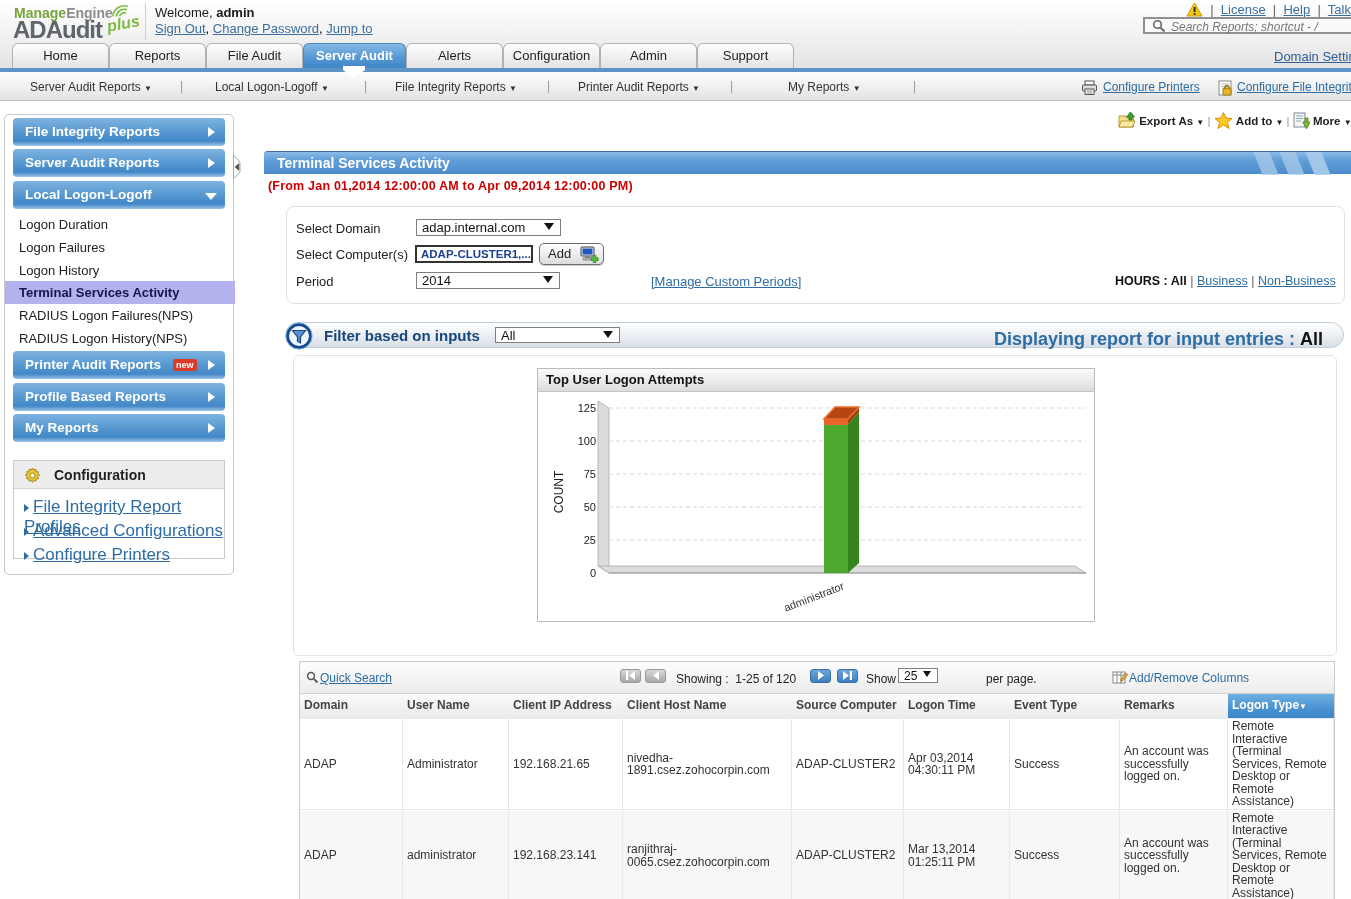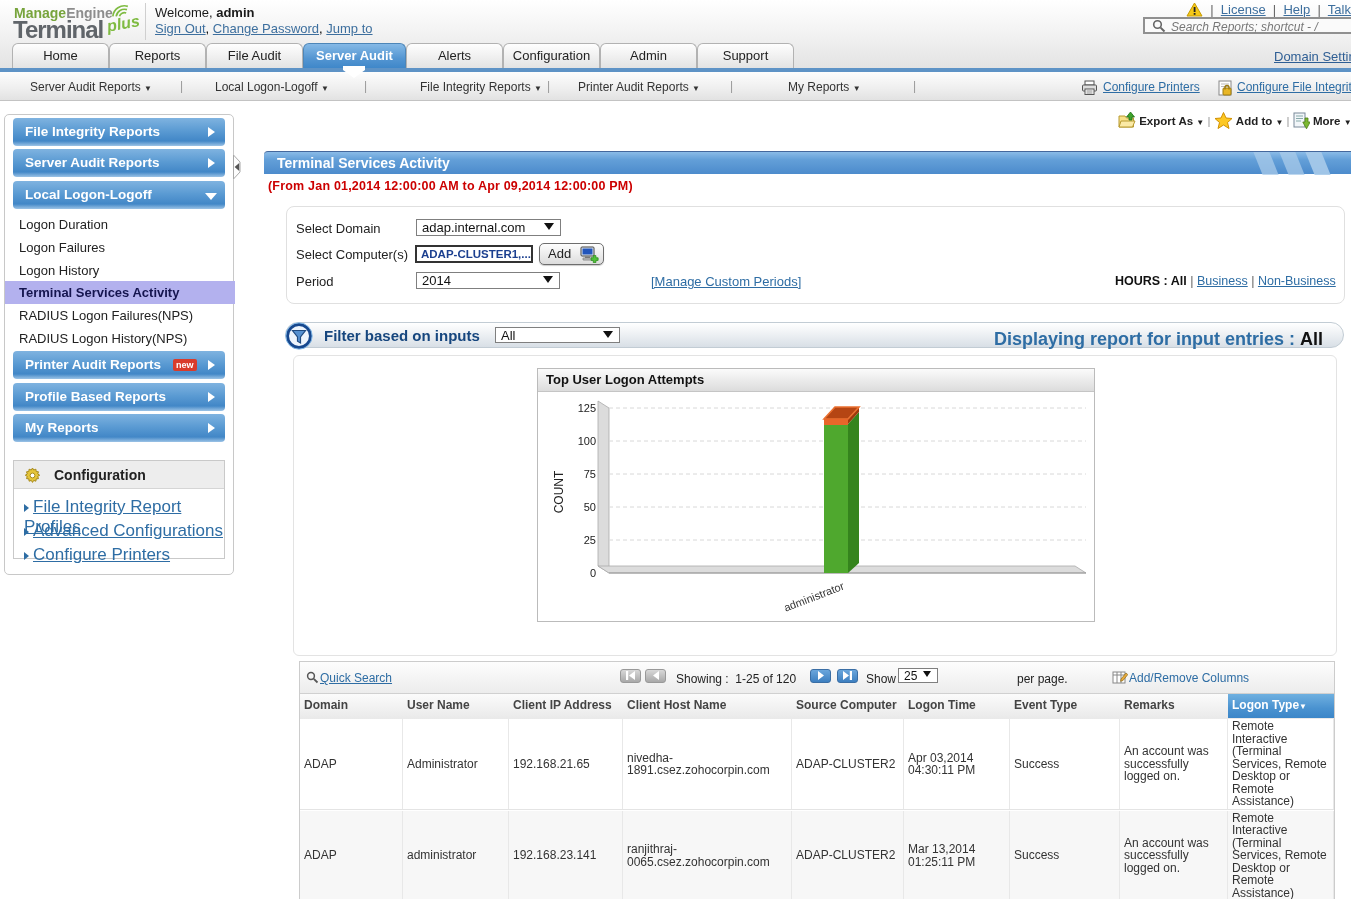--- a/index.html
+++ b/index.html
@@ -124,21 +124,21 @@
 </style>
 </head>
 <body>
 <div id="page">
   <div id="topbar" class="abs">
     <div id="logo-me" class="abs"><span class="grn">Manage</span>Engine<svg width="22" height="15" viewBox="0 0 26 18" style="position:absolute;left:97px;top:-2px;">
           <path d="M2 16 A 14 14 0 0 1 20 4" fill="none" stroke="#7fbb42" stroke-width="2"></path>
           <path d="M6 16 A 10 10 0 0 1 19 8" fill="none" stroke="#7fbb42" stroke-width="2"></path>
           <path d="M10 16 A 6 6 0 0 1 18 12" fill="none" stroke="#7fbb42" stroke-width="2"></path>
         </svg></div>
-    <div id="logo-ad" class="abs">Terminal</div>
+    <div id="logo-ad" class="abs">ADAudit</div>
     <div id="logo-plus" class="abs">plus</div>
     <div id="topdiv" class="abs"></div>
     <div id="welcome" class="abs">Welcome, <b>admin</b></div>
     <div id="toplinks" class="abs"><a href="#">Sign Out</a>, <a href="#">Change Password</a>, <a href="#">Jump to</a></div>
     <div id="rightlinks" class="abs">
       <svg width="17" height="15" viewBox="0 0 17 15" style="vertical-align:-3px">
           <path d="M8.5 1 L16 14 L1 14 Z" fill="#f5c818" stroke="#c79b00" stroke-width="1"></path>
           <rect x="7.7" y="5" width="1.8" height="5" fill="#222"></rect>
           <rect x="7.7" y="11" width="1.8" height="1.8" fill="#222"></rect>
         </svg>
@@ -164,21 +164,21 @@
   </div>
   <div id="bluestrip" class="abs"></div>
   <div id="notchw" class="abs"></div>
   <div id="notch" class="abs"></div>
   <div id="domset" class="abs"><a href="#">Domain Settings</a></div>
   <div id="subnav" class="abs">
     <span class="sn" style="left:30px;">Server Audit Reports <span class="car">▼</span></span>
     <span class="snsep" style="left:180px;">|</span>
     <span class="sn" style="left:215px;">Local Logon-Logoff <span class="car">▼</span></span>
     <span class="snsep" style="left:364px;">|</span>
-    <span class="sn" style="left:395px;margin-left:25px;">File Integrity Reports <span class="car">▼</span></span>
+    <span class="sn" style="left:395px;">File Integrity Reports <span class="car">▼</span></span>
     <span class="snsep" style="left:547px;">|</span>
     <span class="sn" style="left:578px;">Printer Audit Reports <span class="car">▼</span></span>
     <span class="snsep" style="left:730px;">|</span>
     <span class="sn" style="left:788px;">My Reports <span class="car">▼</span></span>
     <span class="snsep" style="left:913px;">|</span>
     <span class="sn" style="left:1081px;"><svg width="17" height="16" viewBox="0 0 17 16" style="vertical-align:-4px">
           <rect x="4" y="1" width="9" height="4" fill="#fff" stroke="#555"></rect>
           <rect x="1.5" y="5" width="14" height="6" rx="1" fill="#ddd" stroke="#555"></rect>
           <rect x="4" y="9" width="9" height="5.5" fill="#fff" stroke="#555"></rect>
           <line x1="5.5" y1="11" x2="11.5" y2="11" stroke="#888"></line>
@@ -329,21 +329,21 @@
       <span style="position:absolute;left:376px;top:10px;color:#222;">Showing :&nbsp; 1-25 of 120</span>
       <span class="pgbtn b" style="left:510px;"><svg width="8" height="9" viewBox="0 0 8 9">
             <path d="M1 0 L7 4.5 L1 9 z" fill="#fff"></path>
           </svg></span>
       <span class="pgbtn b" style="left:537px;"><svg width="11" height="9" viewBox="0 0 11 9">
             <path d="M1 0 L7 4.5 L1 9 z" fill="#fff"></path>
             <rect x="7.8" y="0" width="2.2" height="9" fill="#fff"></rect>
           </svg></span>
       <span style="position:absolute;left:566px;top:10px;color:#222;">Show</span>
       <div class="sel" style="left:598px;top:6px;width:40px;height:15px;font-size:12px;">25<span class="dd" style="top:2px;border-left-width:4px;border-right-width:4px;border-top-width:6px;"></span></div>
-      <span style="position:absolute;left:677px;top:10px;color:#222;padding-left:40px;">per page.</span>
+      <span style="position:absolute;left:646px;top:10px;color:#222;padding-left:40px;">per page.</span>
       <svg width="16" height="15" viewBox="0 0 16 15" style="position:absolute;left:812px;top:8px">
           <rect x="1" y="2" width="12" height="11" fill="#fff" stroke="#888"></rect>
           <line x1="1" y1="5" x2="13" y2="5" stroke="#888"></line>
           <line x1="5" y1="2" x2="5" y2="13" stroke="#888"></line>
           <line x1="9" y1="2" x2="9" y2="13" stroke="#888"></line>
           <path d="M9 9 L14 3 L15.8 4.6 L11 10.5 L8.6 11.3 z" fill="#e8a93a" stroke="#8a6a1a" stroke-width=".7"></path>
         </svg>
       <a href="#" style="position:absolute;left:829px;top:9px;color:#2e6da4;text-decoration:none;">Add/Remove Columns</a>
     </div>
     <div id="thead">

